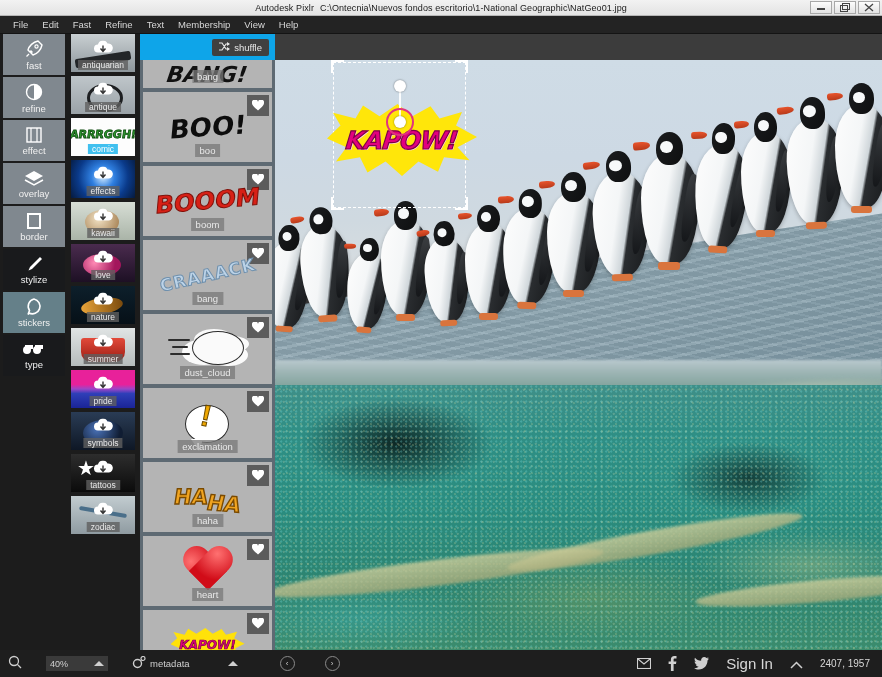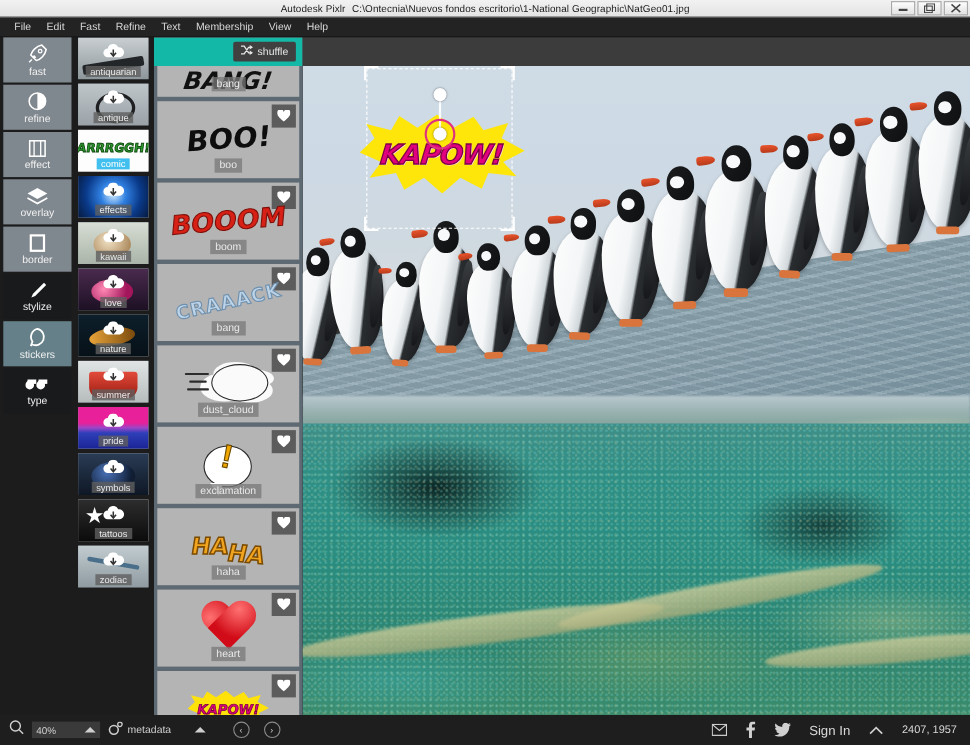--- a/index.html
+++ b/index.html
@@ -144,21 +144,21 @@
     text-shadow:1px 1px 0 #ffd9ef;
     transform:skewX(-6deg);
   }
 
   
   .stickerpanel {
     position:absolute; left:140px; top:34px; width:135px; height:616px;
     background:#5e6a73; overflow:hidden;
   }
   .shufflebar { position:absolute; left:0; top:0; width:135px; height:26px;
-    background:#14b8a6; display:flex; align-items:center; justify-content:flex-end; padding-right:6px; }
+    background:#0ea5e9; display:flex; align-items:center; justify-content:flex-end; padding-right:6px; }
   .shufflebtn { display:flex; align-items:center; gap:4px; background:#404040;
     padding:3px 7px; border-radius:2px; font-size:9.5px; color:#e6e6e6; }
   .stlist { position:absolute; left:0; top:26px; width:135px; height:590px; }
   .stitem { position:relative; width:129px; height:70px; margin:0 3px 4px 3px;
     background:#b4b4b4; display:flex; align-items:center; justify-content:center; }
   .stitem:first-child { height:28px; align-items:flex-end; }
   .stfav { position:absolute; right:3px; top:3px; width:22px; height:21px;
     background:#5c5c5c; display:flex; align-items:center; justify-content:center; }
   .stfav svg { fill:#fff; }
   .stlabel { position:absolute; left:50%; transform:translateX(-50%); bottom:5px;
@@ -263,29 +263,29 @@
     background:rgba(150,160,168,.82); display:flex; flex-direction:column;
     align-items:center; justify-content:center; gap:2px; }
   .tool.dark { background:rgba(25,27,29,.9); }
   .tool.active { background:rgba(110,140,150,.9); }
   .tool .tlabel { font-size:9.5px; color:#f0f0f0; line-height:1; }
   .tool svg { display:block; }
 
   
   .bottombar { position:absolute; left:0; bottom:0; width:882px; height:27px;
     background:#1e1e1e; display:flex; align-items:center; }
-  .bb-left { display:flex; align-items:center; gap:7px; padding-left:8px; }
+  .bb-left { display:flex; align-items:center; gap:24px; padding-left:8px; }
   .zoombox { display:flex; align-items:center; justify-content:space-between;
     width:62px; height:15px; background:#3a3a3a; padding:0 4px; }
   .zoombox .zval { font-size:9px; color:#d2d2d2; }
   .bb-item { display:flex; align-items:center; gap:4px; font-size:9.5px; color:#cfcfcf; }
   .circbtn { width:15px; height:15px; border:1px solid #8a8a8a; border-radius:50%;
     display:flex; align-items:center; justify-content:center; color:#cfcfcf; font-size:8px; }
   .bb-right { margin-left:auto; display:flex; align-items:center; gap:17px; padding-right:12px; }
-  .bb-right .sgn { font-size:12px; color:#d8d8d8; }
+  .bb-right .sgn { font-size:15px; color:#d8d8d8; }
   .bb-right .coords { font-size:10px; color:#d8d8d8; }
   .soc { color:#d0d0d0; display:flex; align-items:center; }
   .caret-up { width:0;height:0;border-left:5px solid transparent;border-right:5px solid transparent;
     border-bottom:5px solid #cfcfcf; }
 </style>
 </head>
 <body>
 
 <div id="app">
 

